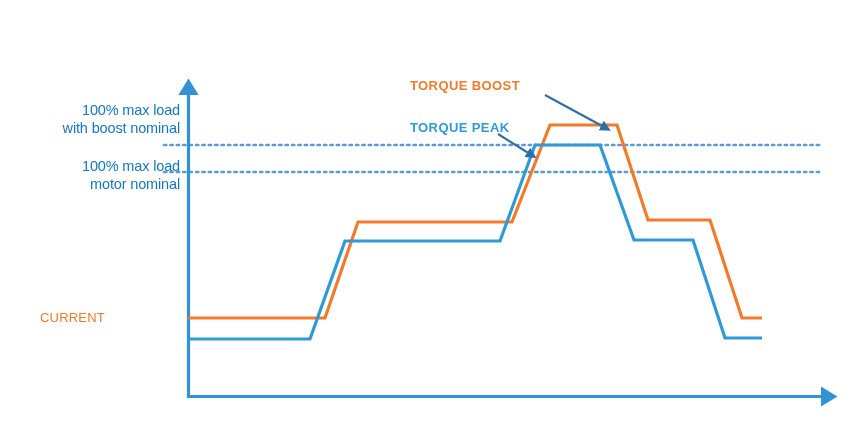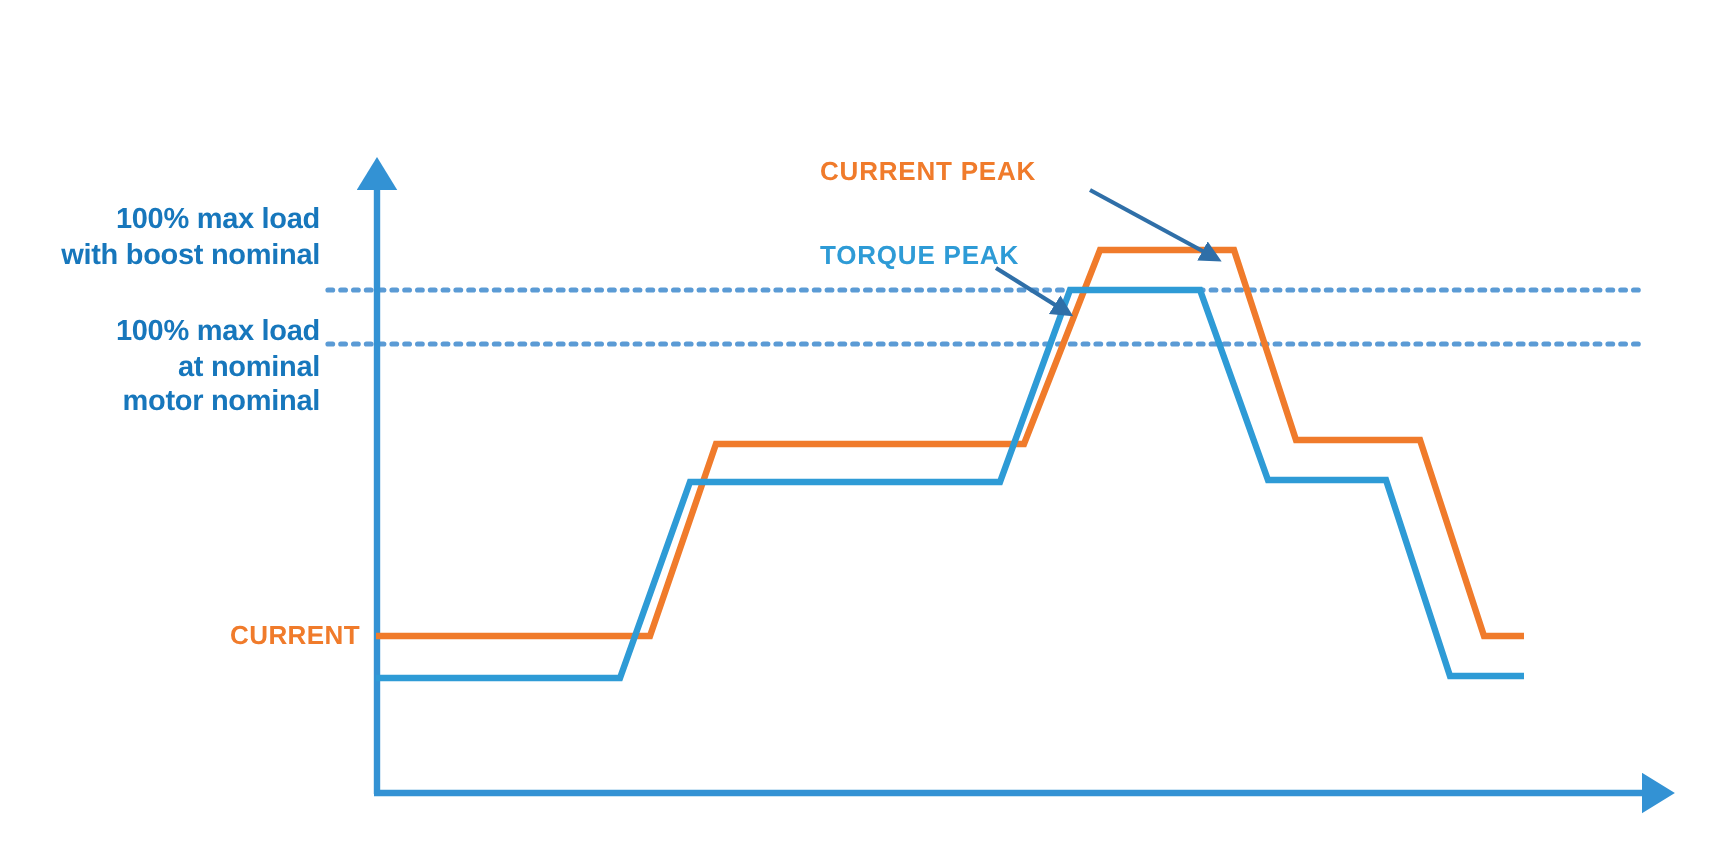--- a/index.html
+++ b/index.html
@@ -20,40 +20,40 @@
   #chart-svg {
     position: absolute;
     left: 0;
     top: 0;
     width: 865px;
     height: 427px;
   }
   .axis-label-block {
     position: absolute;
     text-align: right;
-    font-weight: bold;
+    font-weight: normal;
     line-height: 1.22;
     letter-spacing: -0.15px;
     color: #1777BC;
     font-size: 14.5px;
+    padding-left: 20px;
   }
   #label-boost-load {
     left: 0px;
     top: 102px;
     width: 160px;
   }
   #label-nominal-load {
     left: 0px;
     top: 158px;
     width: 160px;
   }
   .series-label {
     position: absolute;
-    text-align: right;
-    font-weight: bold;
+    font-weight: normal;
     font-size: 13px;
     letter-spacing: 0.2px;
     line-height: 1.25;
   }
   #label-current {
     left: 40px;
     top: 310px;
     width: 140px;
     color: #F07B2B;
   }
@@ -120,22 +120,21 @@
     </g>
   </svg>
 
   <div class="axis-label-block" id="label-boost-load">
     <div>100% max load</div>
     <div>with boost nominal</div>
   </div>
 
   <div class="axis-label-block" id="label-nominal-load">
     <div>100% max load</div>
-    <div>at nominal</div>
     <div>motor nominal</div>
   </div>
 
   <div class="series-label" id="label-current">CURRENT</div>
 
-  <div class="callout" id="callout-current-boost">CURRENT PEAK</div>
+  <div class="callout" id="callout-current-boost">TORQUE BOOST</div>
   <div class="callout" id="callout-torque-peak">TORQUE PEAK</div>
 
 </div>
 
 </body></html>

